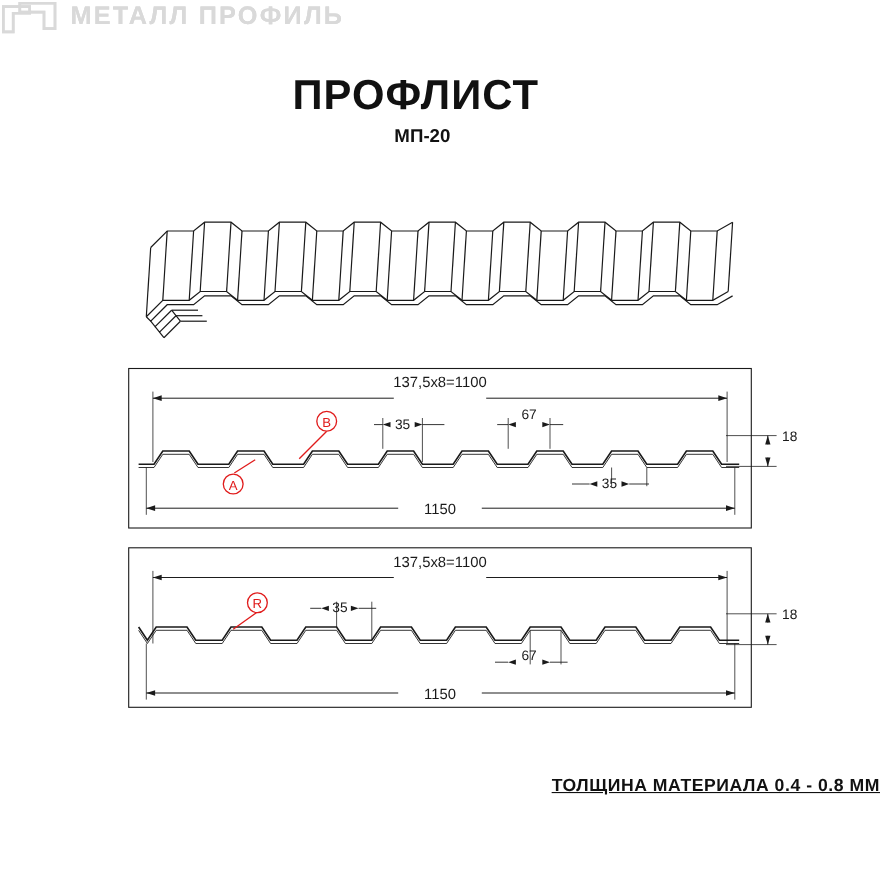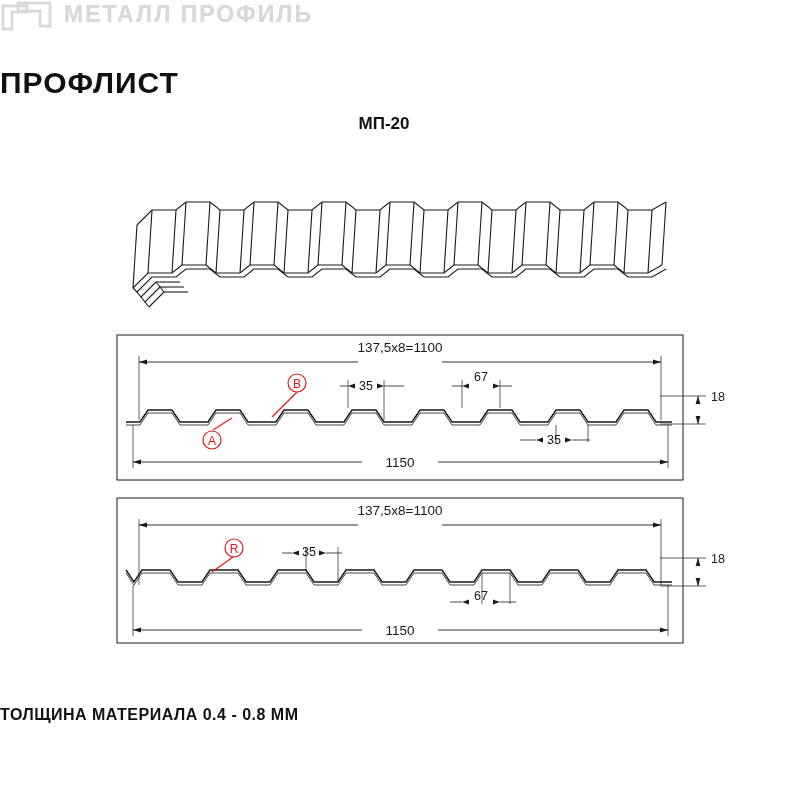--- a/index.html
+++ b/index.html
@@ -20,45 +20,47 @@
     left: 0;
     top: 0;
     width: 800px;
     height: 800px;
   }
   .title {
     position: absolute;
     left: 0;
     top: 66px;
     width: 756px;
-    font-size: 30px;
+    text-align: center;
+    font-size: 38px;
     font-weight: bold;
     letter-spacing: 1px;
     color: #111;
   }
   .subtitle {
     position: absolute;
     left: 0;
     top: 114px;
     width: 768px;
     text-align: center;
     font-size: 17px;
     font-weight: bold;
     color: #111;
   }
   .footer {
     position: absolute;
     left: 0;
     top: 706px;
     width: 800px;
-    text-align: left;
+    text-align: right;
     font-size: 16px;
     font-weight: bold;
     letter-spacing: 0.5px;
     color: #111;
+    text-decoration: underline;
   }
   svg { display: block; }
   .wm {
     position: absolute;
     pointer-events: none;
     color: #d9d9d9;
     font-weight: bold;
     font-size: 23px;
     letter-spacing: 2px;
     white-space: nowrap;

